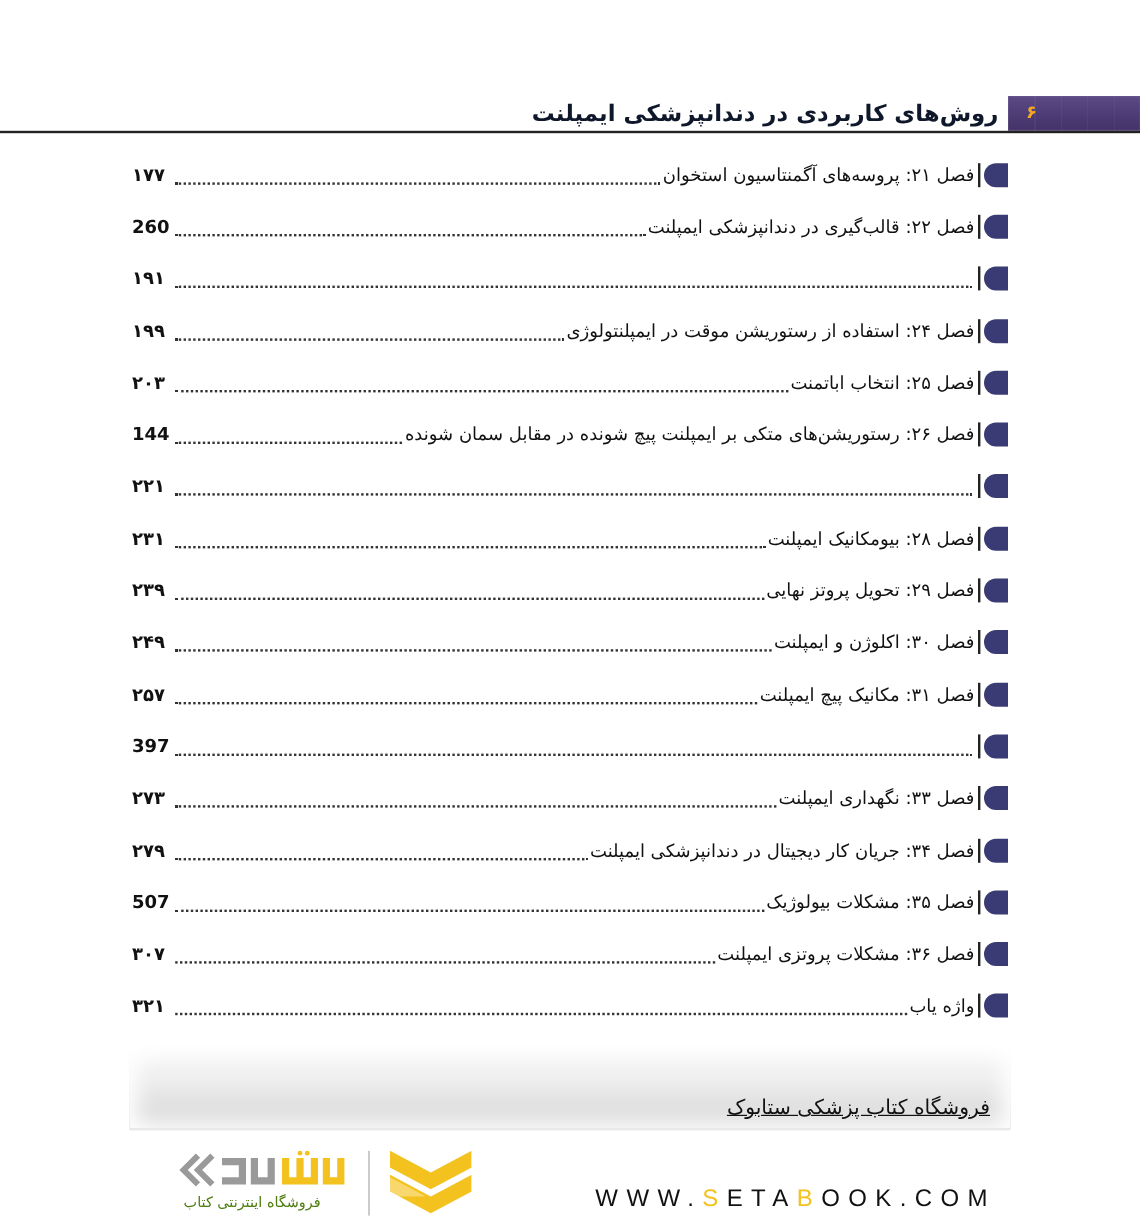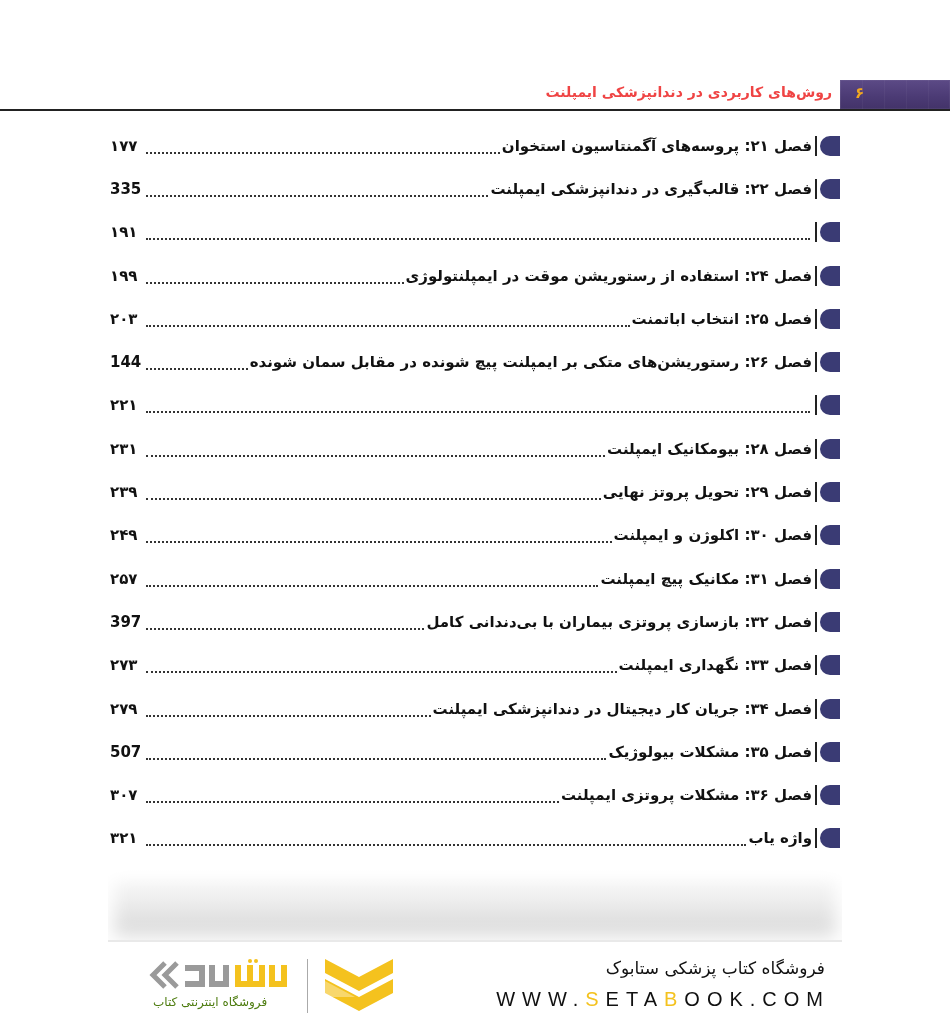--- a/index.html
+++ b/index.html
@@ -17,57 +17,57 @@
   }
   .header-band::after {
     content: ""; position: absolute; inset: 0;
     background: repeating-linear-gradient(90deg, rgba(255,255,255,0.04) 0 1px, transparent 1px 22px);
   }
   .page-number {
     position: absolute; left: 855px; top: 84px; color: #f2a81f; font-size: 15px; font-weight: bold;
     z-index: 2;
   }
   .running-title {
-    position: absolute; right: 118px; top: 84px; font-size: 14px; font-weight: bold; direction: rtl;
-    white-space: nowrap; color: #ef4444;
+    position: absolute; right: 118px; top: 84px; font-size: 19px; font-weight: bold; direction: rtl;
+    white-space: nowrap; color: #0f172a;
   }
   .toc {
     position: absolute; left: 110px; top: 124px; width: 730px;
   }
   .toc-row {
     position: relative; height: 43.3px; display: flex; align-items: center; direction: rtl;
   }
   .bullet {
     width: 20px; height: 20px; background: #3a3b74; border-radius: 0 0 0 0;
     border-top-left-radius: 10px; border-bottom-left-radius: 10px;
     flex: 0 0 auto; margin-left: 3px;
   }
   .bar {
     width: 2px; height: 20px; background: #222; flex: 0 0 auto; margin-left: 3px;
   }
   .entry-title {
-    font-size: 15px; font-weight: bold; white-space: nowrap; flex: 0 0 auto;
+    font-size: 15px; font-weight: normal; white-space: nowrap; flex: 0 0 auto;
   }
   .leader {
     flex: 1 1 auto; height: 14px; margin: 0 2px 0 4px;
     border-bottom: 2px dotted #333; align-self: center; position: relative; top: 0px;
   }
   .page-num {
     font-size: 15px; font-weight: bold; flex: 0 0 auto; white-space: nowrap; width: 32px; text-align: left;
   }
   .shadow-box {
     position: absolute; left: 108px; top: 868px; width: 734px; height: 73px;
     background: linear-gradient(180deg, #ffffff 0%, #ededed 45%, #d4d4d4 100%);
     box-shadow: 0 0 18px 6px rgba(255,255,255,1) inset;
   }
   .shadow-edge {
     position: absolute; left: 108px; top: 940px; width: 734px; height: 2px; background: #e9e9e9;
   }
   .store-name {
-    position: absolute; right: 125px; top: 958px; font-size: 17px; direction: rtl; color: #111;
+    position: absolute; right: 125px; top: 913px; font-size: 17px; direction: rtl; color: #111; text-decoration: underline;
   }
   .store-url {
     position: absolute; right: 120px; top: 988px; font-size: 20px; letter-spacing: 7px;
     font-family: "Liberation Sans", sans-serif; color: #111;
   }
   .store-url .hl { color: #f4c21e; }
   .logo {
     position: absolute; left: 145px; top: 955px; width: 250px; height: 62px;
   }
   .logo-divider {
@@ -95,21 +95,21 @@
       <span class="bar"></span>
       <span class="entry-title">فصل ۲۱: پروسه‌های آگمنتاسیون استخوان</span>
       <span class="leader"></span>
       <span class="page-num">۱۷۷</span>
     </div>
     <div class="toc-row">
       <span class="bullet"></span>
       <span class="bar"></span>
       <span class="entry-title">فصل ۲۲: قالب‌گیری در دندانپزشکی ایمپلنت</span>
       <span class="leader"></span>
-      <span class="page-num">335</span>
+      <span class="page-num">260</span>
     </div>
     <div class="toc-row">
       <span class="bullet"></span>
       <span class="bar"></span>
       <span class="leader"></span>
       <span class="page-num">۱۹۱</span>
     </div>
     <div class="toc-row">
       <span class="bullet"></span>
       <span class="bar"></span>
@@ -161,21 +161,20 @@
     <div class="toc-row">
       <span class="bullet"></span>
       <span class="bar"></span>
       <span class="entry-title">فصل ۳۱: مکانیک پیچ ایمپلنت</span>
       <span class="leader"></span>
       <span class="page-num">۲۵۷</span>
     </div>
     <div class="toc-row">
       <span class="bullet"></span>
       <span class="bar"></span>
-      <span class="entry-title">فصل ۳۲: بازسازی پروتزی بیماران با بی‌دندانی کامل</span>
       <span class="leader"></span>
       <span class="page-num">397</span>
     </div>
     <div class="toc-row">
       <span class="bullet"></span>
       <span class="bar"></span>
       <span class="entry-title">فصل ۳۳: نگهداری ایمپلنت</span>
       <span class="leader"></span>
       <span class="page-num">۲۷۳</span>
     </div>

